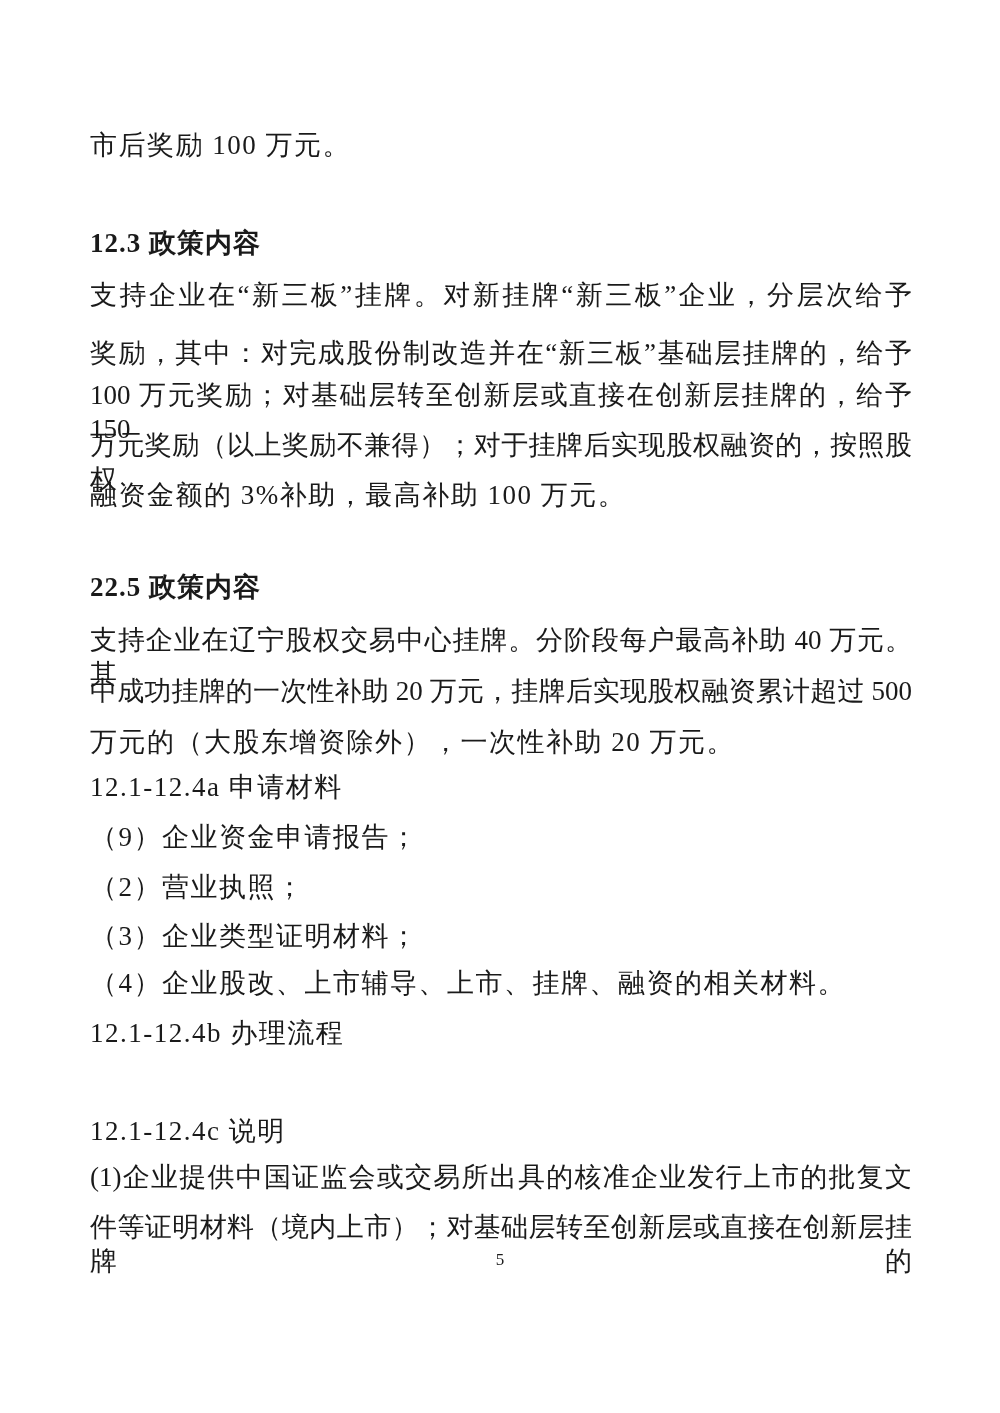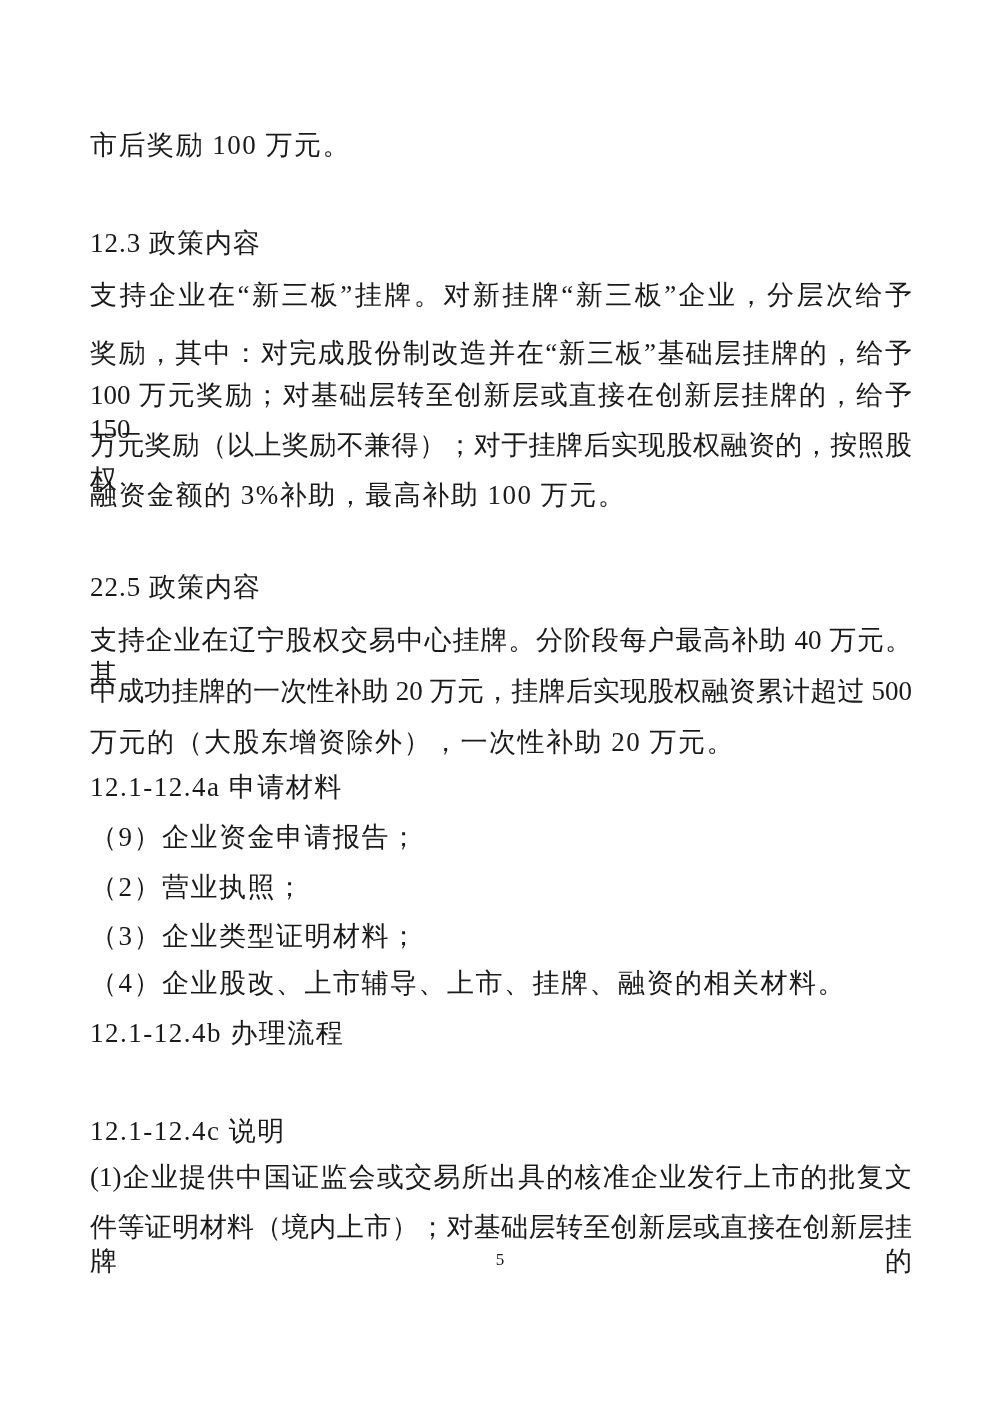--- a/index.html
+++ b/index.html
@@ -25,21 +25,21 @@
     letter-spacing: 1.5px;
     white-space: nowrap;
   }
   .just {
     white-space: normal;
     letter-spacing: 0;
     text-align: justify;
     text-align-last: justify;
   }
   .bold {
-    font-weight: normal;
+    font-weight: bold;
     letter-spacing: 1px;
   }
   .pageno {
     position: absolute;
     left: 0;
     width: 1000px;
     text-align: center;
     font-size: 17px;
     letter-spacing: 0;
   }

